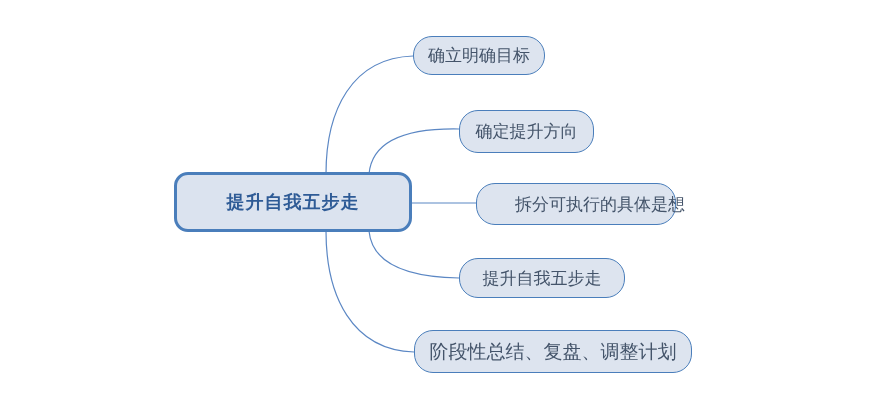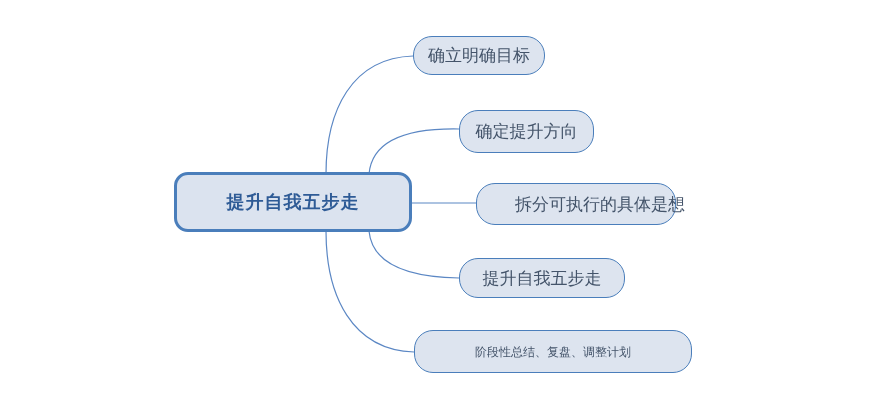--- a/index.html
+++ b/index.html
@@ -81,21 +81,21 @@
     top: 258px;
     width: 166px;
     height: 40px;
     font-size: 17px;
   }
   #node-5 {
     left: 414px;
     top: 330px;
     width: 278px;
     height: 43px;
-    font-size: 12px;
+    font-size: 19px;
   }
 </style>
 </head>
 <body>
 
 <div id="canvas">
 
   <svg id="connectors" viewBox="0 0 883 407" xmlns="http://www.w3.org/2000/svg">
     <g fill="none" stroke="#5b87c4" stroke-width="1.2">
       <path d="M 326,174 C 326,110 352,58 413,56"></path>

